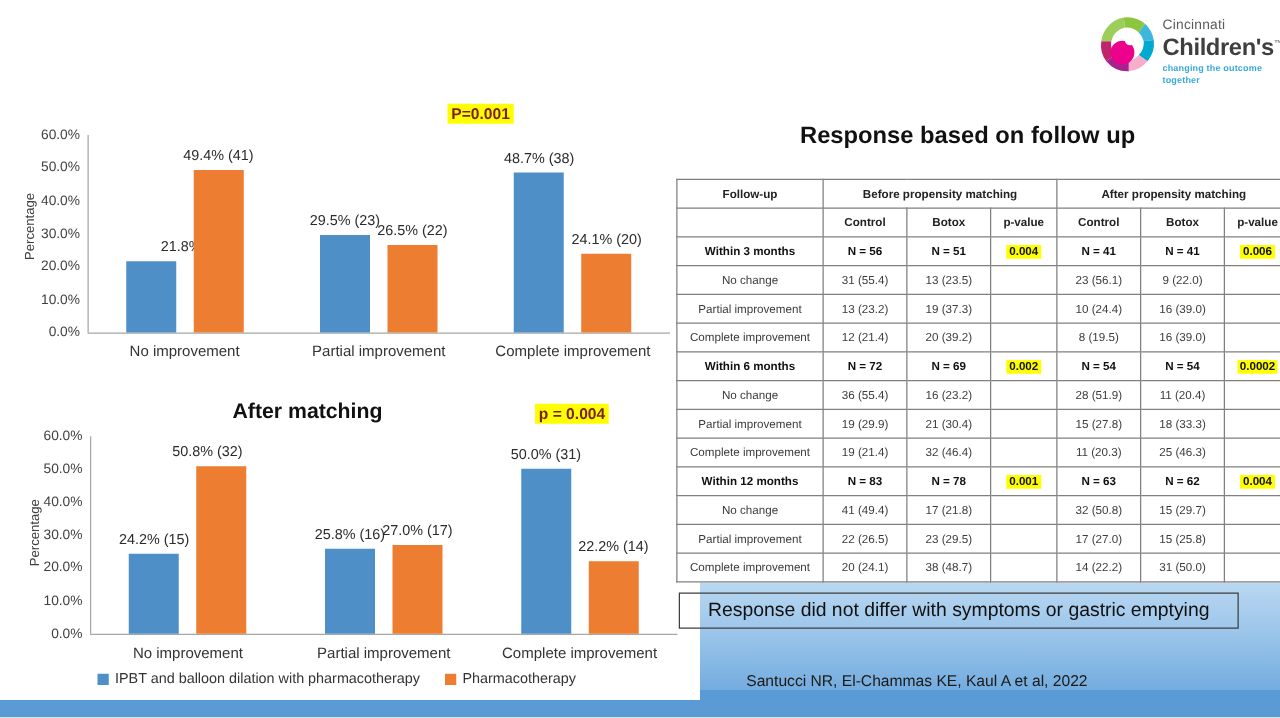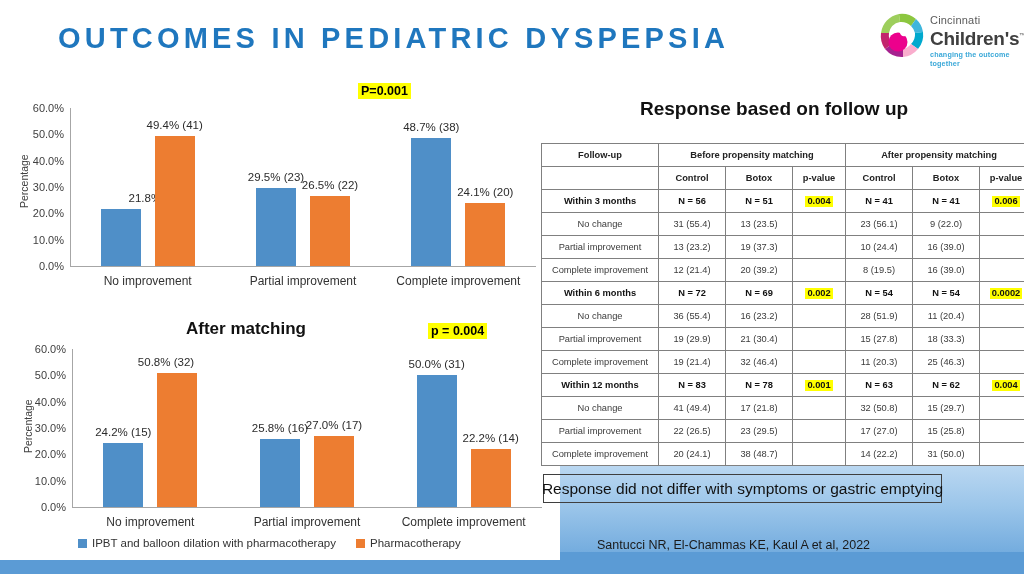--- a/index.html
+++ b/index.html
@@ -40,21 +40,21 @@
   .logo-tm { font-size: 7px; vertical-align: super; color:#777; }
   .logo-l3 { font-size: 7.2px; color: #3aa8d8; font-weight: bold; letter-spacing: .15px; margin-top:1px;}
 
   
   .chart-block { position: absolute; background: #fff; }
   .chart-title {
     position: absolute; font-size: 17px; font-weight: bold; color: #111;
     white-space: nowrap;
   }
   .pval-chip {
-    position: absolute; background: #FFFF00; color: #000000;
+    position: absolute; background: #FFFF00; color: #7f1d1d;
     font-size: 12.5px; font-weight: bold; padding: 1px 3px; white-space: nowrap;
   }
   .plot { position: absolute; }
   .yaxis-title {
     position: absolute; font-size: 10.5px; color: #404040;
     transform: rotate(-90deg); transform-origin: left top; white-space: nowrap;
   }
   .ytick {
     position: absolute; right: 0; font-size: 11px; color: #404040;
     text-align: right; white-space: nowrap; transform: translateY(-50%);
@@ -104,39 +104,38 @@
   table.data tr.grp td { font-weight: bold; color: #111; }
   table.data tr.grp td { border-top: 1.6px solid #595959; }
   table.data tr.grp + tr td { }
   .hl { background: #FFFF00; font-weight: bold; color: #111; display:inline-block; padding:0 2px;}
   .col-lbl { width: 117px; }
   .col-v   { width: 67px; }
   .col-p   { width: 53px; }
 
   
   .callout {
-    position: absolute; left: 543px; top: 474px; width: 399px; height: 29px;
+    position: absolute; left: 543px; top: 474px; width: 448px; height: 29px;
     border: 1px solid #3f3f3f; background: transparent;
     display: flex; align-items: center; justify-content: center;
     font-size: 15.5px; color: #111; white-space: nowrap;
   }
   .citation {
     position: absolute; left: 597px; top: 538px;
     font-size: 12.5px; color: #1a1a1a; white-space: nowrap;
   }
 </style>
 </head>
 <body>
 
 <div id="slide">
 
   <div class="blue-panel"></div>
   <div class="footer-bar"></div>
 
-  <div class="slide-title">OUTCOMES IN PEDIATRIC DYSPEPSIA</div>
 
   <div class="logo">
     <svg class="logo-mark" viewBox="0 0 52 52">
       <g transform="translate(26,26)">
         <path d="M -3 -22 A 22 22 0 0 1 14 -17 L 9 -10 A 14 14 0 0 0 -2 -14 Z" fill="#8CC63F"></path>
         <path d="M 14 -17 A 22 22 0 0 1 21 -4 L 13 -3 A 14 14 0 0 0 9 -10 Z" fill="#3FB6DC"></path>
         <path d="M 21 -4 A 22 22 0 0 1 16 13 L 9 8 A 14 14 0 0 0 13 -3 Z" fill="#00A9CE"></path>
         <path d="M 16 13 A 22 22 0 0 1 1 21 L 1 13 A 14 14 0 0 0 9 8 Z" fill="#F9ADCD"></path>
         <path d="M 1 21 A 22 22 0 0 1 -17 13 L -10 8 A 14 14 0 0 0 1 13 Z" fill="#A6228F"></path>
         <path d="M -17 13 A 22 22 0 0 1 -21 -3 L -13 -3 A 14 14 0 0 0 -10 8 Z" fill="#C2246C"></path>

